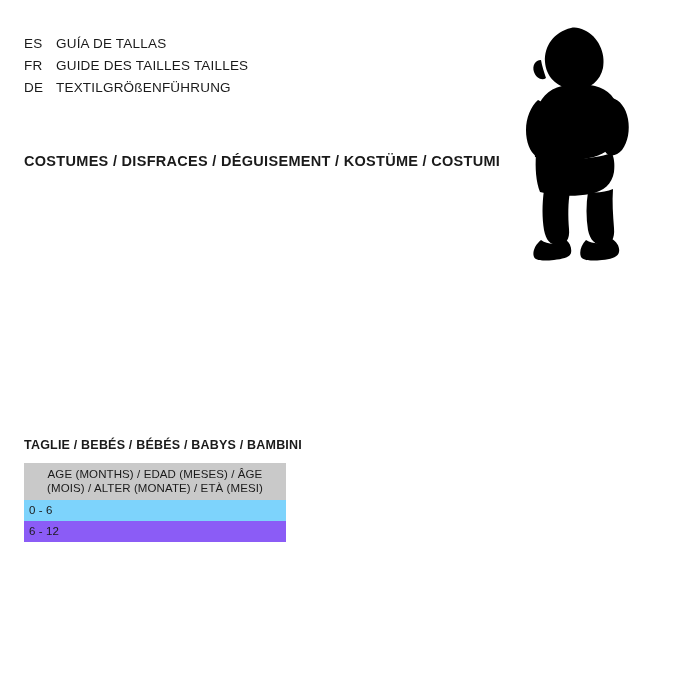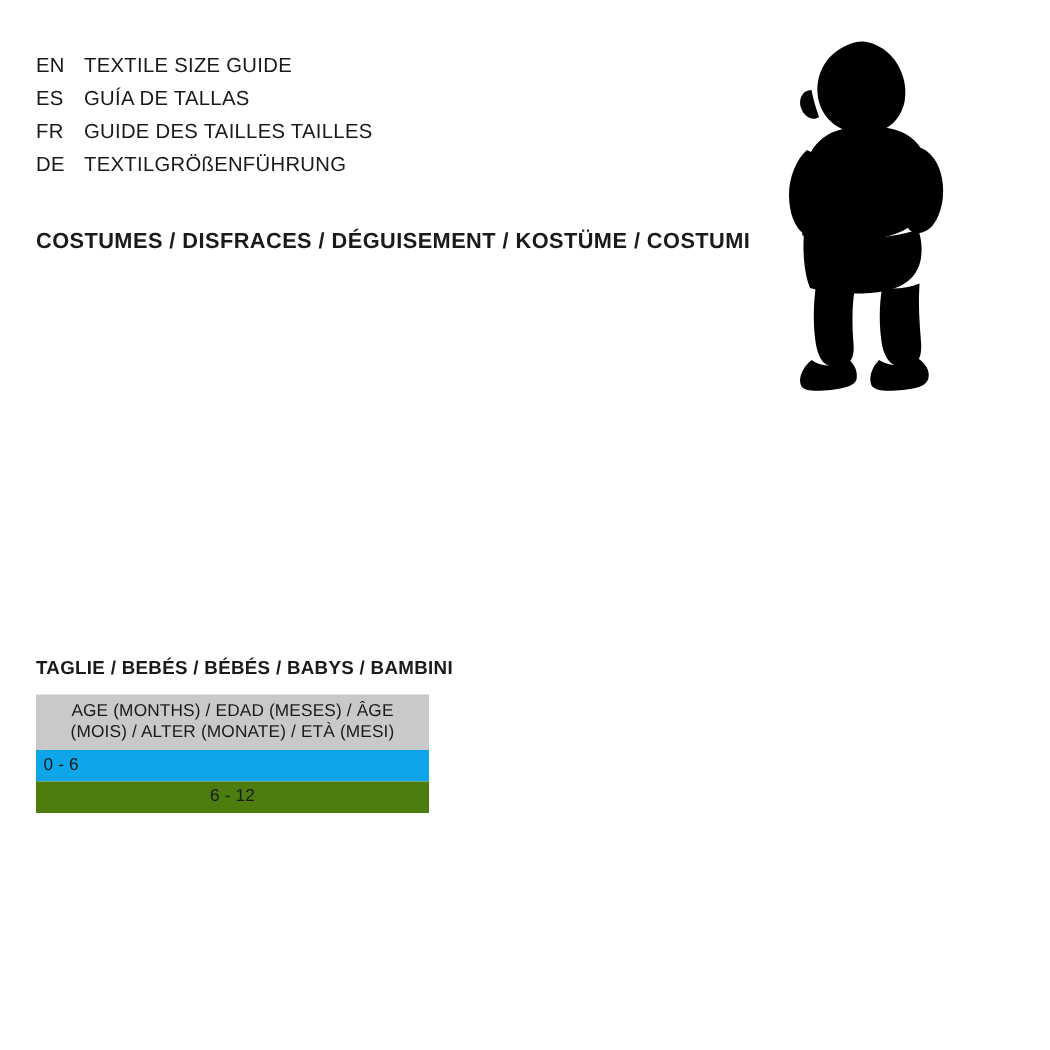--- a/index.html
+++ b/index.html
@@ -89,33 +89,29 @@
     font-weight: normal;
     padding: 4px 5px 5px 5px;
     line-height: 14px;
     letter-spacing: 0.1px;
   }
   .size-table td {
     padding: 3px 5px 4px 5px;
     line-height: 14px;
     letter-spacing: 0.1px;
   }
-  .size-table tr.odd td { background: #4d7c0f; text-align: center; }
-  .size-table tr.even td { background: #0ea5e9; margin-left: 48px; }
+  .size-table tr.odd td { background: #8b5cf6; }
+  .size-table tr.even td { background: #7dd3fc; margin-left: 48px; }
 </style>
 </head>
 <body>
 
 <div class="page">
 
   <div class="lang-block">
-    <div class="lang-row">
-      <span class="lang-code">EN</span>
-      <span class="lang-text">TEXTILE SIZE GUIDE</span>
-    </div>
     <div class="lang-row">
       <span class="lang-code">ES</span>
       <span class="lang-text">GUÍA DE TALLAS</span>
     </div>
     <div class="lang-row">
       <span class="lang-code">FR</span>
       <span class="lang-text">GUIDE DES TAILLES TAILLES</span>
     </div>
     <div class="lang-row">
       <span class="lang-code">DE</span>

